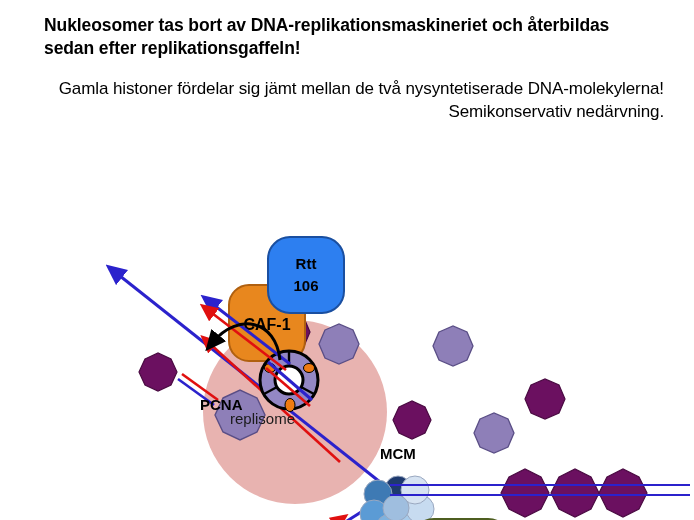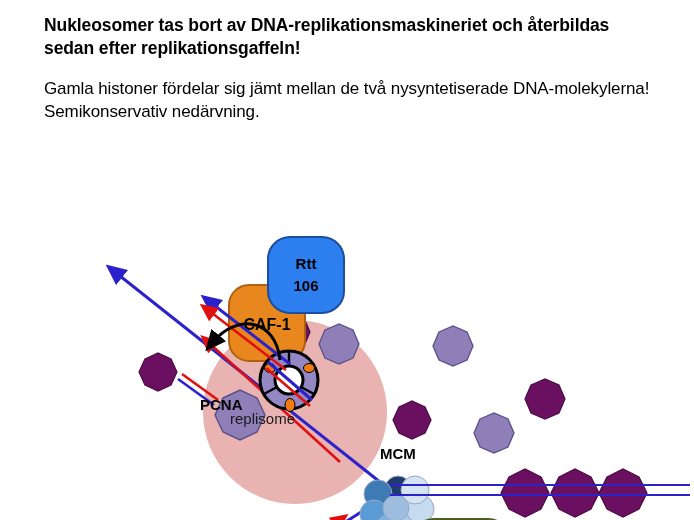--- a/index.html
+++ b/index.html
@@ -33,20 +33,21 @@
     font-weight: bold;
     line-height: 1.32;
     letter-spacing: -0.1px;
   }
   #body-text {
     top: 77px;
     font-size: 17px;
     font-weight: normal;
     line-height: 1.38;
     letter-spacing: -0.1px;
+    text-align: right;
   }
   #diagram-wrap {
     position: absolute;
     left: 90px;
     top: 152px;
     width: 600px;
     height: 368px;
   }
   svg#diagram { display:block; }
   .lbl {

